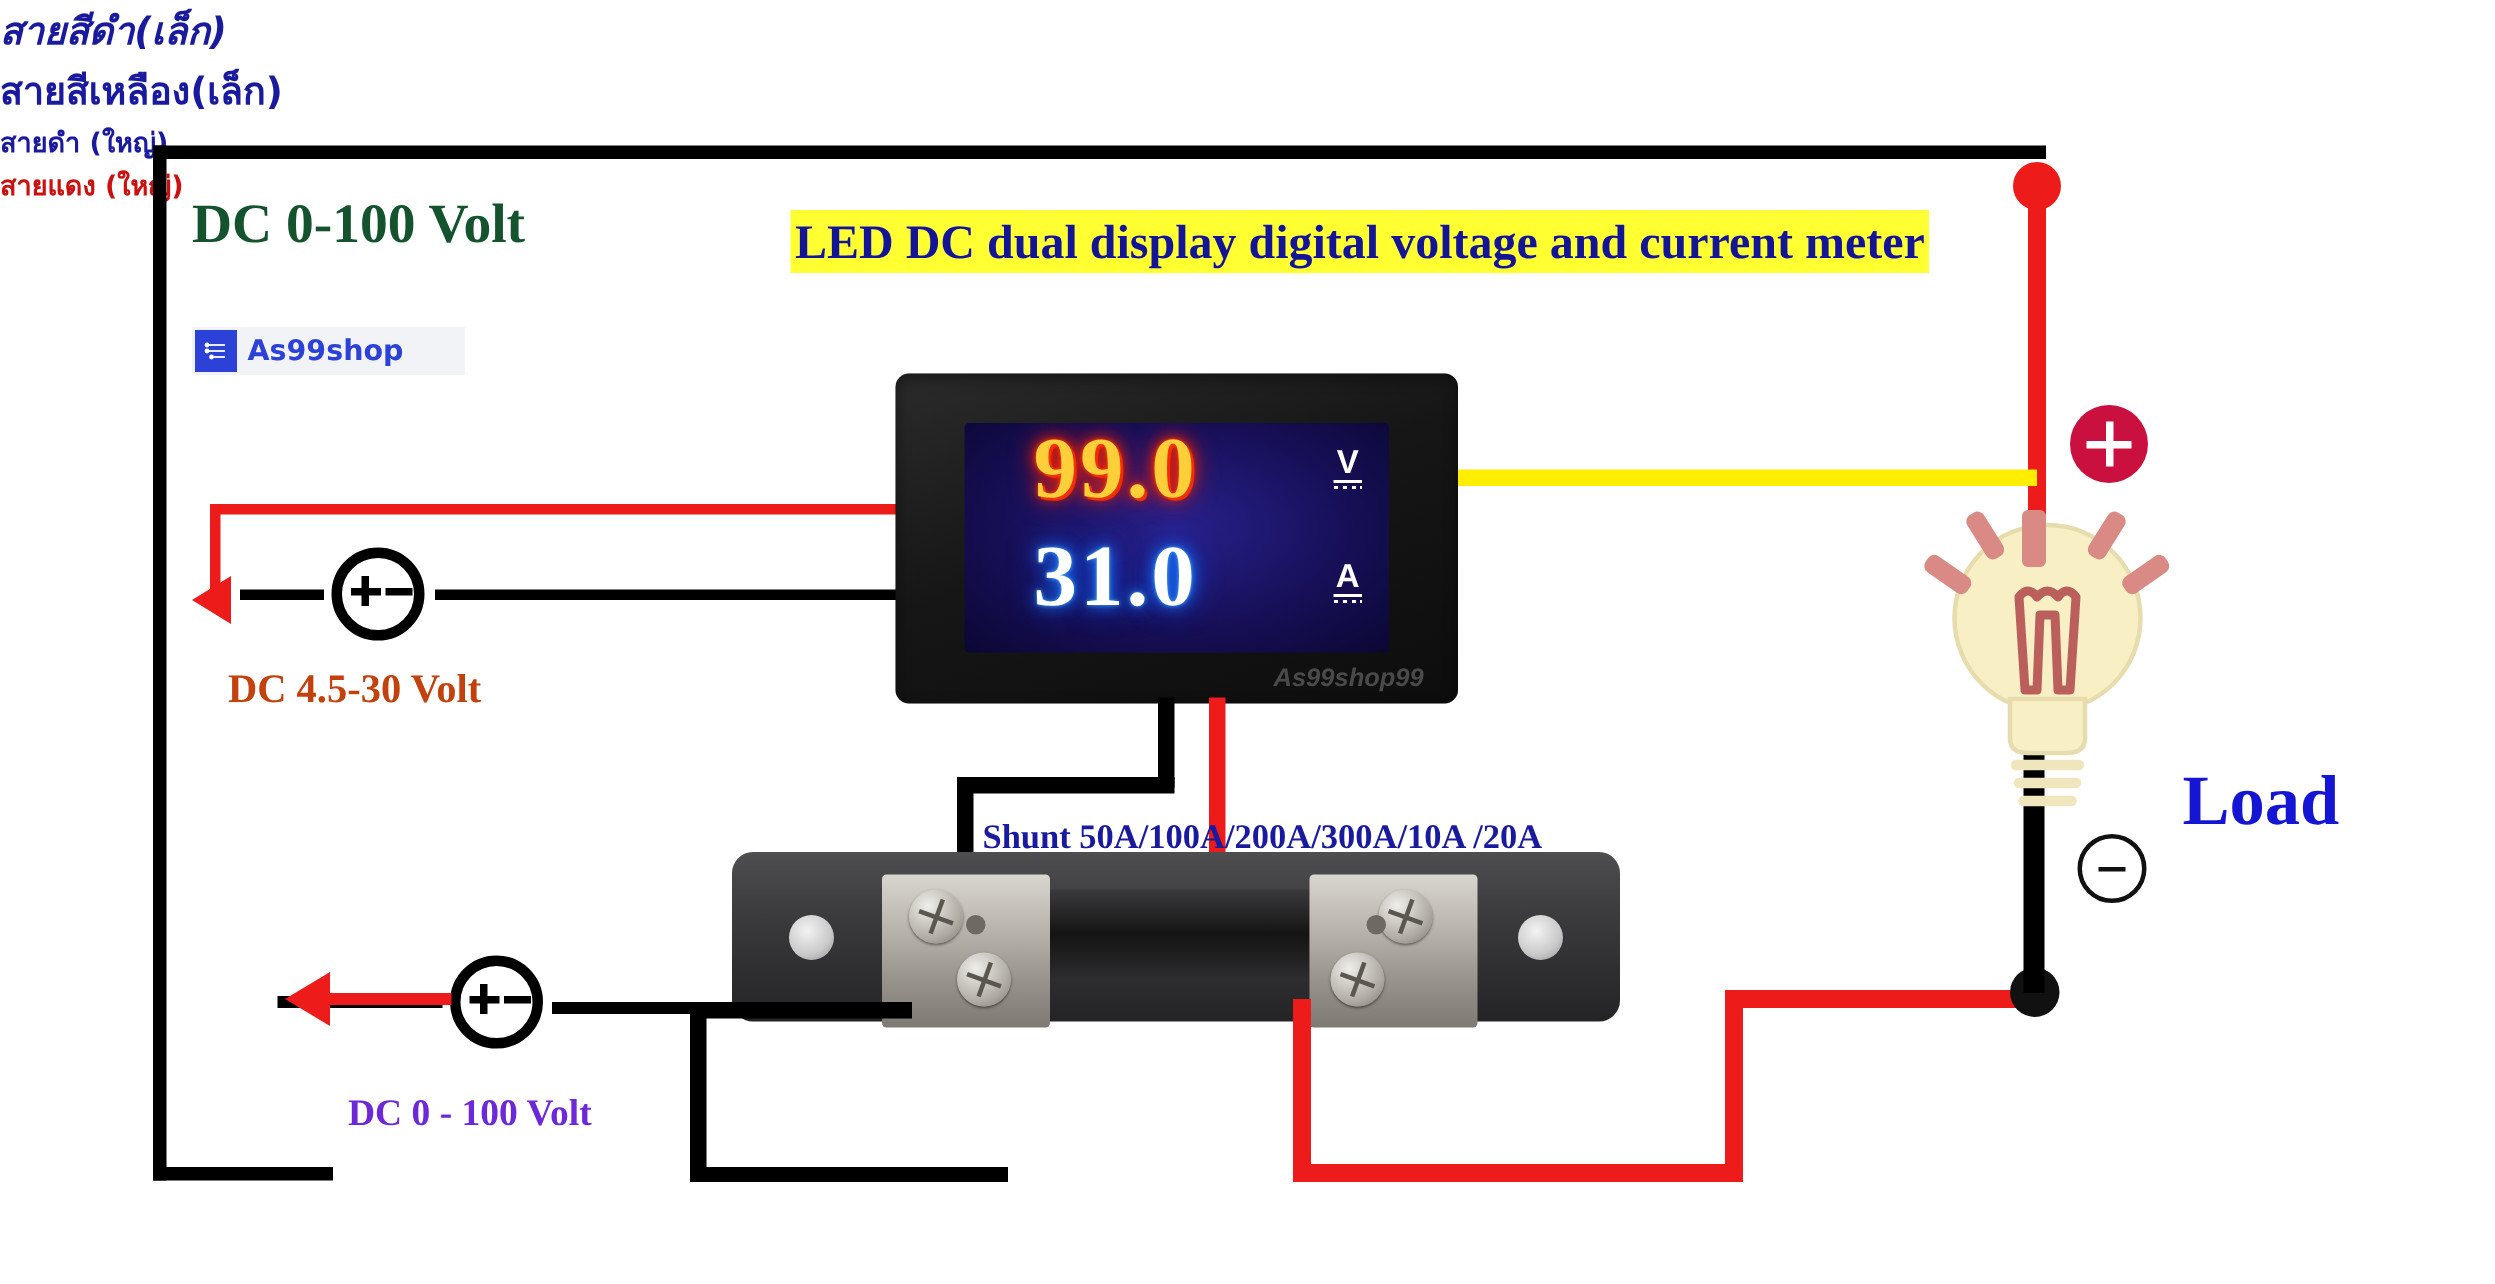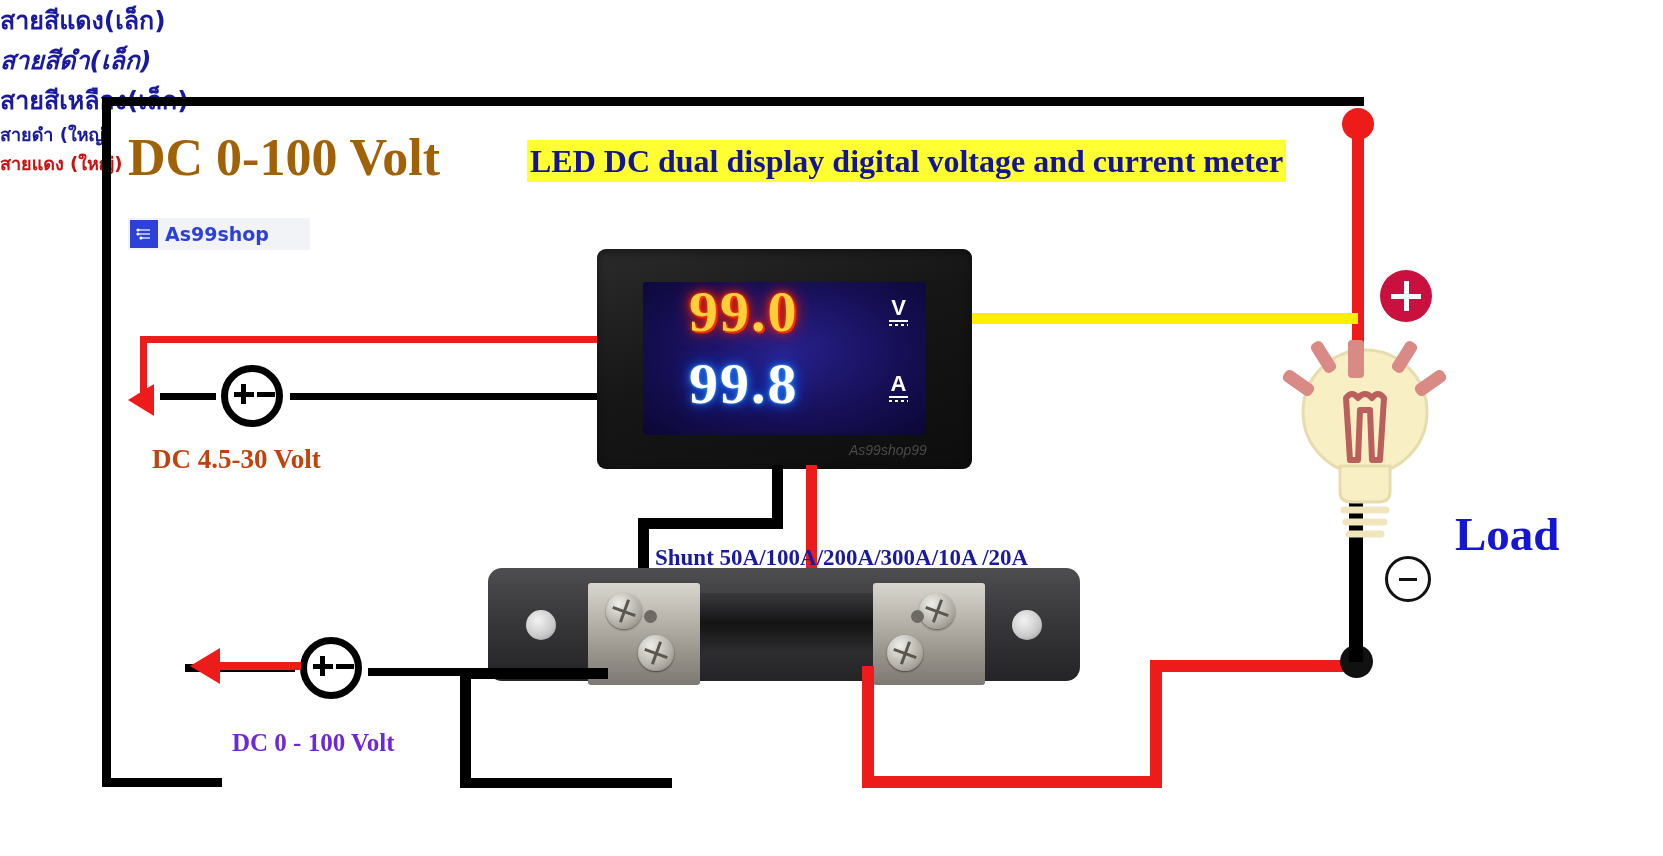--- a/index.html
+++ b/index.html
@@ -11,21 +11,21 @@
   .wire{position:absolute;}
   .blk{background:#000;}
   .red{background:#ee1b1b;}
   .yel{background:#ffee00;}
 
   
   .t{position:absolute;white-space:nowrap;color:#1a15c8;font-weight:bold;}
   .thai{font-family:"DejaVu Sans", sans-serif;font-size:25px;color:#1a1a9e;font-weight:bold;}
   .thai-sm{font-family:"DejaVu Sans", sans-serif;font-size:18px;color:#1a1a9e;font-weight:bold;}
 
-  #title-main{left:128px;top:128px;font-size:52px;color:#a16207;letter-spacing:0px;font-family:Liberation Serif, serif;}
+  #title-main{left:128px;top:128px;font-size:37px;color:#14532d;letter-spacing:0px;font-family:Liberation Serif, serif;}
   #title-sub{left:527px;top:140px;font-size:32px;color:#141496;
              background:#ffff33;padding:1px 3px;line-height:40px;
              text-shadow:0 0 4px #ffff33,0 0 7px #ffff33,0 0 3px #ffff66;}
   #shunt-label{left:655px;top:545px;font-size:23px;color:#1a1a9e;}
   #load-label{left:1455px;top:507px;font-size:47px;color:#1515d4;}
   #dc-src-1{left:152px;top:444px;font-size:27px;color:#c2410c;}
   #dc-src-2{left:232px;top:729px;font-size:25px;color:#6d28d9;}
 
   
   #logo-box{position:absolute;left:128px;top:218px;width:182px;height:32px;
@@ -48,22 +48,22 @@
        text-shadow:0 0 3px #ff3b00,0 0 9px #ff2a00,0 0 18px #ff1500,2px 2px 0 #e23b00;}
   #amp-val{left:46px;top:68px;font-size:58px;color:#ffffff;
        text-shadow:0 0 3px #3ea6ff,0 0 10px #1e7bff,0 0 20px #0b4dff;}
   .unit{position:absolute;color:#ffffff;font-family:"Liberation Sans",sans-serif;
         font-weight:bold;font-size:22px;text-align:center;line-height:20px;}
   #unit-v{left:246px;top:16px;}
   #unit-a{left:246px;top:92px;}
   .unit .bar{display:block;width:19px;height:2px;background:#fff;margin:2px auto 0;}
   .unit .dots{display:block;width:19px;height:2px;margin:2px auto 0;
       background:repeating-linear-gradient(to right,#fff 0 3px,transparent 3px 6px);}
-  #meter-brand{position:absolute;left:252px;top:193px;font-size:14px;color:#4a4a4a;
-      font-family:"Liberation Sans",sans-serif;font-style:italic;}
+  #meter-brand{position:absolute;left:252px;top:193px;font-size:17px;color:#4a4a4a;
+      font-family:"Liberation Sans",sans-serif;font-style:italic;font-weight:bold;}
 
   
   #shunt{position:absolute;left:488px;top:563px;width:592px;height:125px;}
   #shunt-body{position:absolute;left:0;top:5px;width:592px;height:113px;
       background:linear-gradient(180deg,#4e4e50 0%,#3a3a3c 40%,#242426 100%);
       border-radius:14px;}
   #shunt-bar{position:absolute;left:205px;top:30px;width:180px;height:60px;
       background:linear-gradient(180deg,#3a3a3c 0%,#141415 50%,#2d2d2f 100%);}
   .shunt-blk{position:absolute;top:20px;width:112px;height:102px;
       background:linear-gradient(180deg,#d9d6cf 0%,#b9b5ad 35%,#97938b 70%,#7e7a73 100%);
@@ -127,21 +127,21 @@
     <div class="ring"></div>
       <div class="p1"></div>
       <div class="p2"></div>
       <div class="m1"></div>
   </div>
   <div class="wire blk" style="left:160px;top:393px;width:56px;height:7px;"></div>
 
   <div id="meter">
     <div id="meter-screen">
       <div class="seg" id="volt-val">99.0</div>
-      <div class="seg" id="amp-val">99.8</div>
+      <div class="seg" id="amp-val">31.0</div>
       <div class="unit" id="unit-v">
         <span>V</span>
         <span class="bar"></span>
         <span class="dots"></span>
       </div>
       <div class="unit" id="unit-a">
         <span>A</span>
         <span class="bar"></span>
         <span class="dots"></span>
       </div>
@@ -233,21 +233,20 @@
           <line x1="7" y1="14" x2="16" y2="14"></line>
           <circle cx="4" cy="6" r="1.6" fill="#fff" stroke="none"></circle>
           <circle cx="4" cy="10" r="1.6" fill="#fff" stroke="none"></circle>
           <circle cx="7" cy="14" r="1.6" fill="#fff" stroke="none"></circle>
         </g>
       </svg>
     </div>
     <div id="logo-text">As99shop</div>
   </div>
 
-  <div class="thai" style="left:398px;top:300px;">สายสีแดง(เล็ก)</div>
   <div class="thai" style="left:409px;top:415px;font-style:italic;">สายสีดำ(เล็ก)</div>
   <div class="thai" style="left:981px;top:276px;">สายสีเหลือง(เล็ก)</div>
   <div class="thai-sm" style="left:605px;top:485px;">สายดำ (ใหญ่)</div>
   <div class="thai-sm" style="left:824px;top:492px;color:#cc0f0f;">สายแดง (ใหญ่)</div>
 
   <div class="t" id="shunt-label">Shunt  50A/100A/200A/300A/10A /20A</div>
   <div class="t" id="load-label">Load</div>
   <div class="t" id="dc-src-1">DC 4.5-30 Volt</div>
   <div class="t" id="dc-src-2">DC 0 - 100 Volt</div>
 

